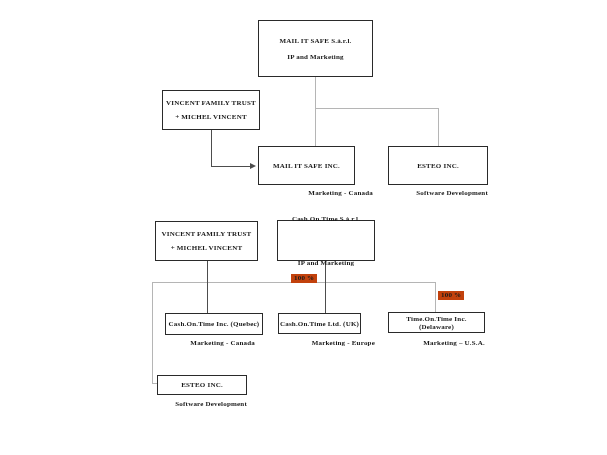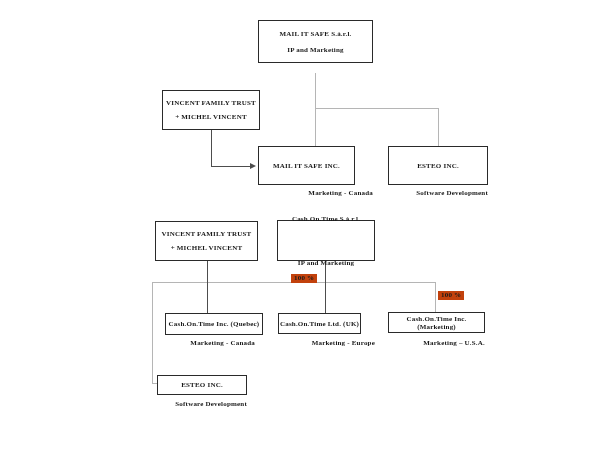--- a/index.html
+++ b/index.html
@@ -26,21 +26,21 @@
     position:absolute;background:#c2410c;font-weight:bold;color:#1a1a1a;
     font-size:7px;padding:0 3px;letter-spacing:.2px;line-height:9px;
   }
   .arrow-right{
     position:absolute;width:0;height:0;
     border-top:3.5px solid transparent;border-bottom:3.5px solid transparent;
     border-left:6px solid var(--connector-dark,#4d4d4d);
   }
 
   
-  .box-a{left:258px;top:20px;width:115px;height:43px;}
+  .box-a{left:258px;top:20px;width:115px;height:57px;}
   .box-b{left:162px;top:90px;width:98px;height:40px;}
   .box-c{left:258px;top:146px;width:97px;height:39px;}
   .box-d{left:388px;top:146px;width:100px;height:39px;}
   .cap-c{left:258px;top:189px;width:115px;}
   .cap-d{left:388px;top:189px;width:100px;}
   .l-a-down{left:315px;top:73px;width:1px;height:73px;}
   .l-a-branch{left:315px;top:108px;width:123px;height:1px;}
   .l-d-down{left:438px;top:108px;width:1px;height:38px;}
   .l-b-down{left:211px;top:130px;width:1px;height:36px;}
   .l-b-right{left:211px;top:166px;width:40px;height:1px;}
@@ -122,21 +122,21 @@
     <span>Cash.On.Time Inc. (Quebec)</span>
   </div>
   <div class="caption cap-g">Marketing - Canada</div>
 
   <div class="node box-h">
     <span>Cash.On.Time Ltd. (UK)</span>
   </div>
   <div class="caption cap-h">Marketing - Europe</div>
 
   <div class="node box-i">
-    <span>Cash.On.Time Inc. (Marketing)</span>
+    <span>Time.On.Time Inc. (Delaware)</span>
   </div>
   <div class="caption cap-i">Marketing – U.S.A.</div>
 
   <div class="node box-j">
     <span>ESTEO INC.</span>
   </div>
   <div class="caption cap-j">Software Development</div>
 
 </div>
 

